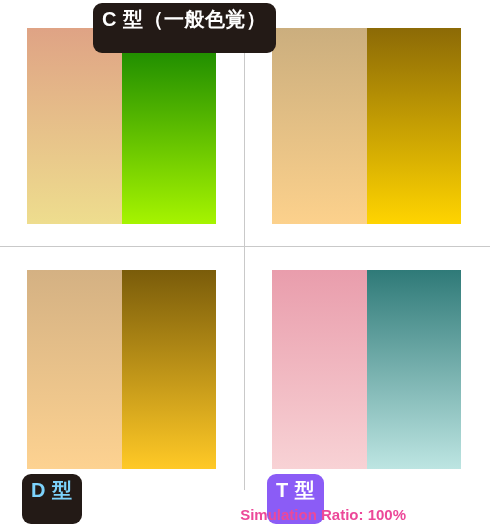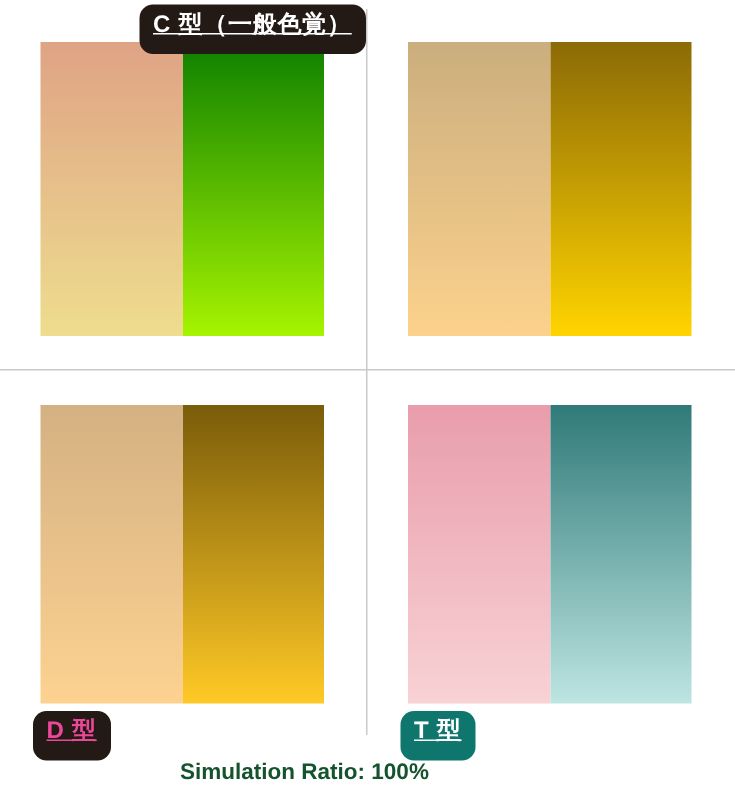--- a/index.html
+++ b/index.html
@@ -24,37 +24,36 @@
   #panel-d{left:27px;top:270px;width:189px;height:199px;}
   #panel-t{left:272px;top:270px;width:189px;height:199px;}
 
   
   .badge{
     position:absolute;
     background:#231a16;
     color:#ffffff;
     border-radius:9px;
     font-weight:bold;
-    font-size:16px;
+    font-size:20px;
     line-height:1;
-    padding:6px 9px 11px 9px;
+    padding:6px 9px 24px 9px;
     white-space:nowrap;
     letter-spacing:0.5px;
     box-sizing:border-box;
-    text-decoration:underline;
   }
   #badge-c{left:93px;top:3px;}
   #badge-p{left:424px;top:3px;}
   #badge-d{left:22px;top:474px;}
   #badge-t{left:267px;top:474px;}
 
   
   #caption{
     position:absolute;left:0;top:506px;width:406px;
-    text-align:center;font-size:15px;font-weight:bold;color:#14532d;
+    text-align:right;font-size:15px;font-weight:bold;color:#ec4899;
   }
 </style>
 </head>
 <body>
 
 <div id="stage">
 
   <div class="divider-v" style="background: rgb(201, 201, 201);"></div>
   <div class="divider-h" style="background: rgb(201, 201, 201);"></div>
 
@@ -72,18 +71,18 @@
     <div class="half" style="background: linear-gradient(rgb(212, 177, 131) 0%, rgb(253, 210, 145) 100%);"></div>
     <div class="half" style="background: linear-gradient(rgb(122, 92, 10) 0%, rgb(255, 201, 38) 100%);"></div>
   </div>
 
   <div class="panel" id="panel-t">
     <div class="half" style="background: linear-gradient(rgb(233, 157, 172) 0%, rgb(248, 210, 213) 100%);"></div>
     <div class="half" style="background: linear-gradient(rgb(47, 122, 120) 0%, rgb(189, 229, 226) 100%);"></div>
   </div>
 
   <div class="badge" id="badge-c" style="background: rgb(35, 26, 22); color: rgb(255, 255, 255);">C 型（一般色覚）</div>
-  <div class="badge" id="badge-d" style="background: rgb(35, 26, 22); color: #ec4899;">D 型</div>
-  <div class="badge" id="badge-t" style="background: #0f766e; color: rgb(255, 255, 255);">T 型</div>
+  <div class="badge" id="badge-d" style="background: rgb(35, 26, 22); color: #7dd3fc;">D 型</div>
+  <div class="badge" id="badge-t" style="background: #8b5cf6; color: rgb(255, 255, 255);">T 型</div>
 
   <div id="caption">Simulation Ratio: 100%</div>
 
 </div>
 
 </body></html>

